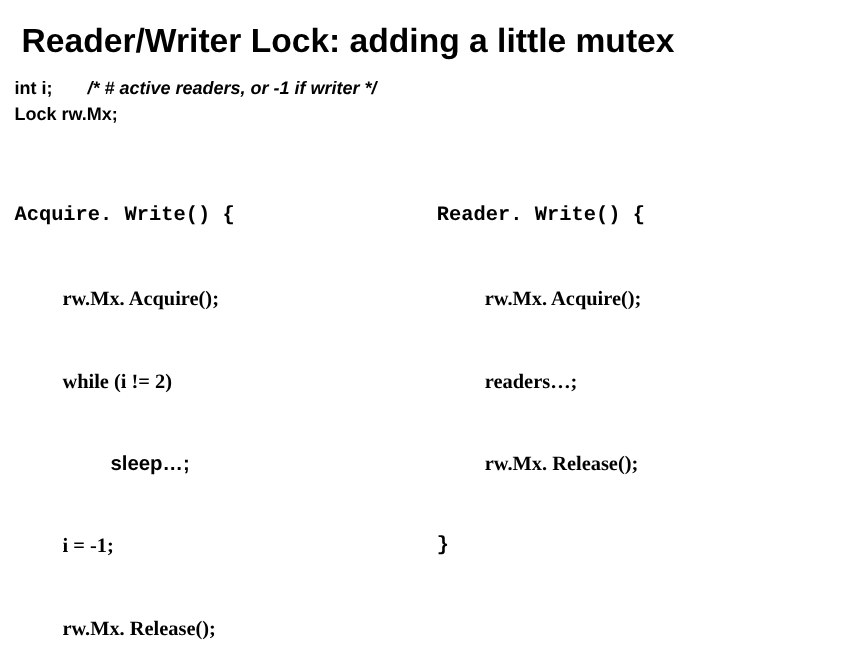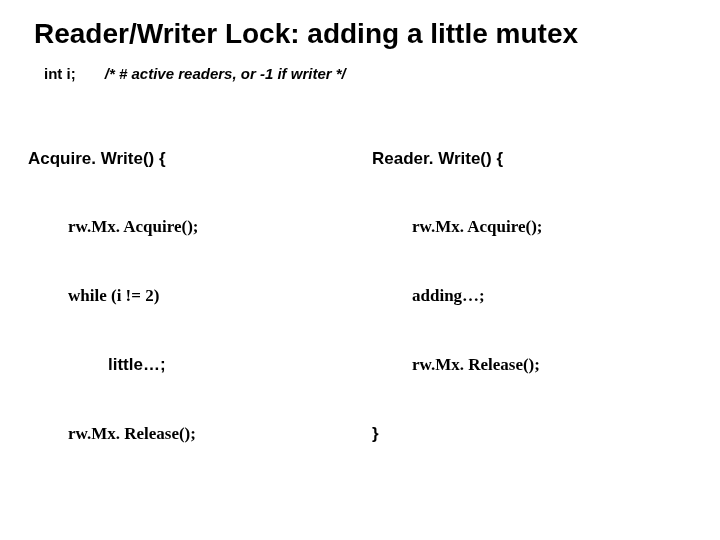--- a/index.html
+++ b/index.html
@@ -8,33 +8,33 @@
     width: 720px;
     height: 540px;
     background: #fff;
     font-family: Arial, Helvetica, sans-serif;
     color: #000;
   }
   .slide {
     box-sizing: border-box;
     width: 720px;
     height: 540px;
-    padding: 18px 28px 20px 28px;
+    padding: 18px 28px 20px 12px;
     position: relative;
   }
   .title {
     font-size: 28px;
     font-weight: bold;
     margin: 0 0 14px 6px;
     line-height: 1.15;
   }
   .decl {
     font-size: 15px;
     font-weight: bold;
-    margin: 0 0 2px 16px;
+    margin: 0 0 2px 0;
     line-height: 1.3;
   }
   .decl .comment {
     font-style: italic;
     font-weight: bold;
   }
   .decl-block {
     margin-bottom: 18px;
   }
   .columns {
@@ -49,57 +49,59 @@
   }
   .col-right {
     padding-top: 0;
   }
   .code-block {
     margin-bottom: 14px;
     white-space: pre;
   }
   .ind1 { padding-left: 40px; display:block;font-family:Liberation Serif, serif; }
   .ind2 { padding-left: 80px; display:block; }
-  .line { display:block; }
+  .line { display:block;font-family:Liberation Mono, monospace; }
 </style>
 </head>
 <body>
 
 <div class="slide">
 
   <h1 class="title">Reader/Writer Lock: adding a little mutex</h1>
 
   <div class="decl-block">
     <div class="decl">
       <span>int i;</span>&nbsp;&nbsp;&nbsp;&nbsp;&nbsp;&nbsp;
       <span class="comment">/* # active readers, or -1 if writer */</span>
     </div>
+    <div class="decl">Lock rw.Mx;</div>
   </div>
 
   <div class="columns">
 
     <div class="col">
 
       <div class="code-block">
         <span class="line">Acquire. Write() {</span>
         <span class="ind1">rw.Mx. Acquire();</span>
         <span class="ind1">while (i != 2)</span>
-        <span class="ind2">little…;</span>
+        <span class="ind2">sleep…;</span>
+        <span class="ind1">i = -1;</span>
         <span class="ind1">rw.Mx. Release();</span>
         
       </div>
 
     </div>
 
     <div class="col col-right">
 
       <div class="code-block" style="margin-bottom:34px;">
         <span class="line">Reader. Write() {</span>
         <span class="ind1">rw.Mx. Acquire();</span>
-        <span class="ind1">adding…;</span>
+        <span class="ind1">readers…;</span>
         <span class="ind1">rw.Mx. Release();</span>
         <span class="line">}</span>
       </div>
 
     </div>
 
   </div>
 
 </div>
 

